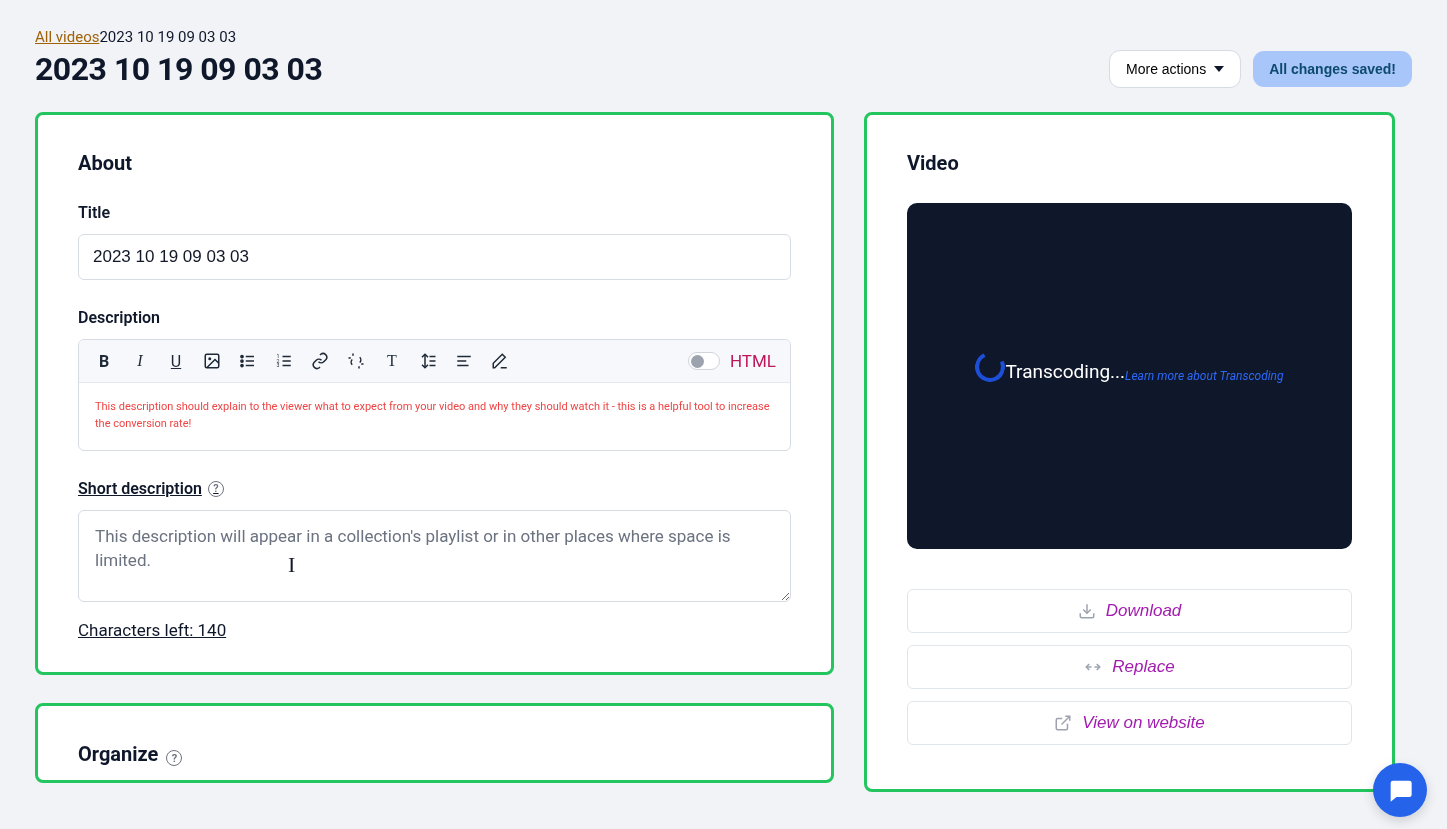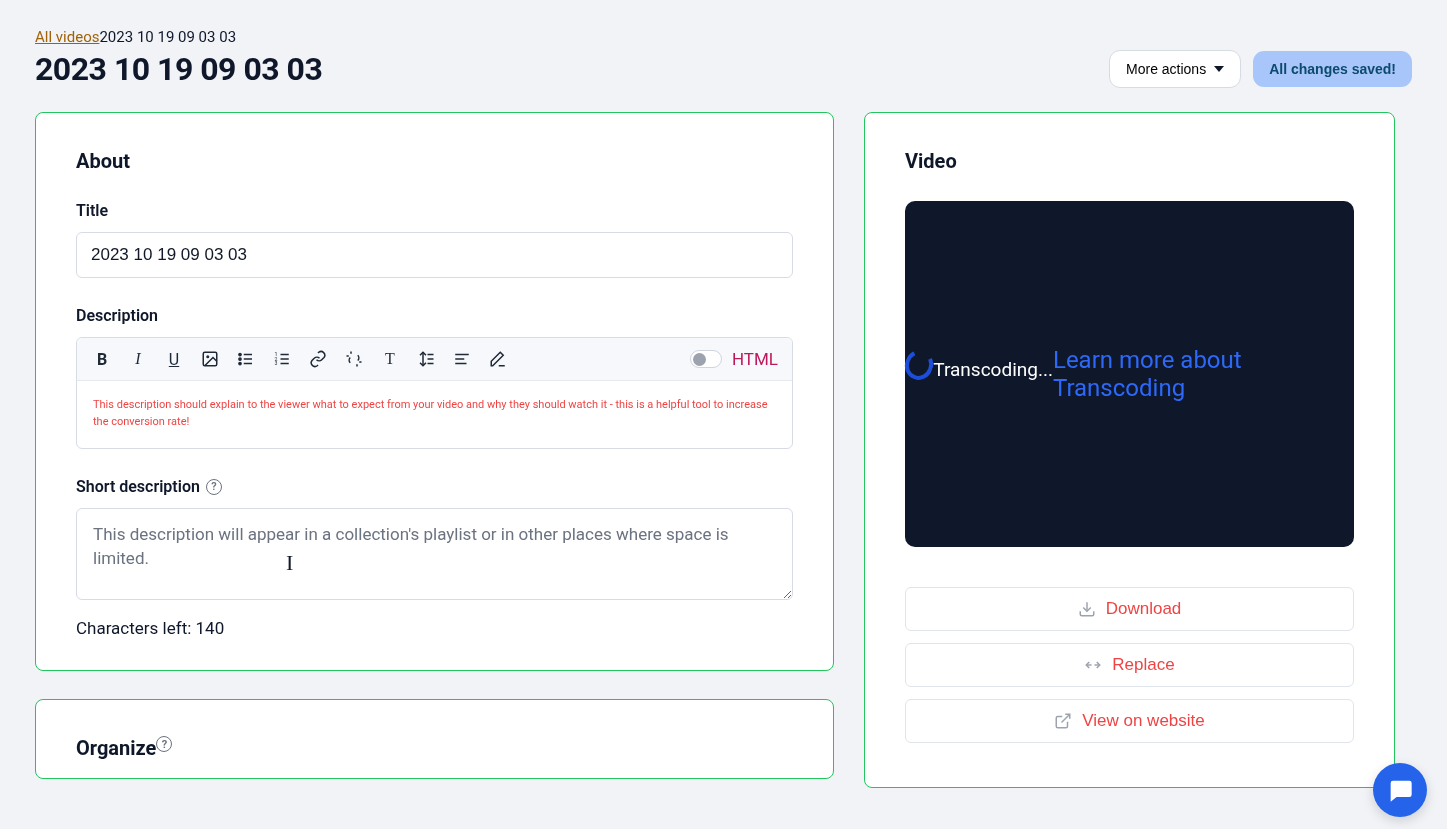--- a/index.html
+++ b/index.html
@@ -37,21 +37,21 @@
     cursor: default;
   }
   .caret { width: 0; height: 0; border-left: 5px solid transparent; border-right: 5px solid transparent; border-top: 6px solid #0f172a; }
 
   .columns { display: flex; gap: 30px; align-items: flex-start; }
   .col-left { flex: 0 0 799px; display: flex; flex-direction: column; gap: 28px; }
   .col-right { flex: 0 0 531px; }
 
   .card {
     background: #fff;
-    border: 1px solid #22c55e;
+    border: 3px solid #22c55e;
     border-radius: 8px;
     padding: 36px 40px 32px 40px;
   }
   .card h2 { font-size: 20px; font-weight: 700; margin-bottom: 28px; }
 
   .field-label { font-size: 16px; font-weight: 600; margin-bottom: 12px; display: flex; align-items: center; gap: 6px; }
   .help-circle {
     width: 16px; height: 16px; border: 1.5px solid #6b7280; border-radius: 50%;
     display: inline-flex; align-items: center; justify-content: center;
     font-size: 11px; color: #6b7280;
@@ -115,56 +115,57 @@
     line-height: 1.4;
   }
   textarea.short-desc::placeholder { color: #6b7280; }
   .text-cursor {
     position: absolute; left: 210px; top: 42px;
     font-family: serif; font-size: 22px; color: #111827; pointer-events: none;
   }
   .char-count { margin-top: 14px; font-size: 17px; color: #0f172a; }
 
   .field-block { margin-bottom: 28px; }
-  .field-block:last-child { margin-bottom: 0; }
+  .field-block:last-child { margin-bottom: 0; text-decoration: underline; }
 
   .video-box {
     background: #0f172a;
     border-radius: 10px;
     height: 346px;
     display: flex;
     flex-direction: row;
     align-items: center;
     justify-content: center;
     color: #fff;
     margin-bottom: 40px;
   }
   .spinner {
     width: 30px; height: 30px; border-radius: 50%;
     border: 4px solid #1d4ed8; border-top-color: #0f172a;
     transform: rotate(20deg);
     margin-bottom: 18px;
   }
   .transcoding-text { font-size: 19px; margin-bottom: 10px; }
-  .learn-link { color: #2d68f8; font-size: 24px; text-decoration: none; }
+  .learn-link { color: #2d68f8; font-size: 12px; text-decoration: none; font-style: italic; }
 
   .action-btn {
     width: 100%;
     border: 1px solid #e0e4eb;
     background: #fff;
     border-radius: 6px;
     padding: 11px;
     font-size: 17px;
-    color: #ef4444;
+    color: #a21caf;
     display: flex;
     align-items: center;
     justify-content: center;
     gap: 10px;
     margin-bottom: 12px;
     cursor: not-allowed;
+    font-style: italic;
   }
   .action-btn svg { stroke: #9ca3af; }
 
   .card.organize { padding-bottom: 0; height: 80px; overflow: hidden;}
 
   .chat-bubble {
     position: fixed; right: 20px; bottom: 12px;
     width: 54px; height: 54px; border-radius: 50%;
     background: #2563eb; display: flex; align-items: center; justify-content: center;
     cursor: pointer;
@@ -292,21 +293,21 @@
           </div>
           <div class="textarea-wrap">
             <textarea class="short-desc" placeholder="This description will appear in a collection's playlist or in other places where space is limited." style=""></textarea>
             <span class="text-cursor">I</span>
           </div>
           <div class="char-count">Characters left: 140</div>
         </div>
       </div>
 
       <div class="card organize">
-        <h2 style="display:flex;align-items:flex-start;gap:0;">
+        <h2 style="display:flex;align-items:flex-end;gap:8px;">
           <span>Organize</span>
           <span class="help-circle">?</span>
         </h2>
       </div>
     </div>
 
     <div class="col-right">
       <div class="card">
         <h2>Video</h2>
         <div class="video-box">

